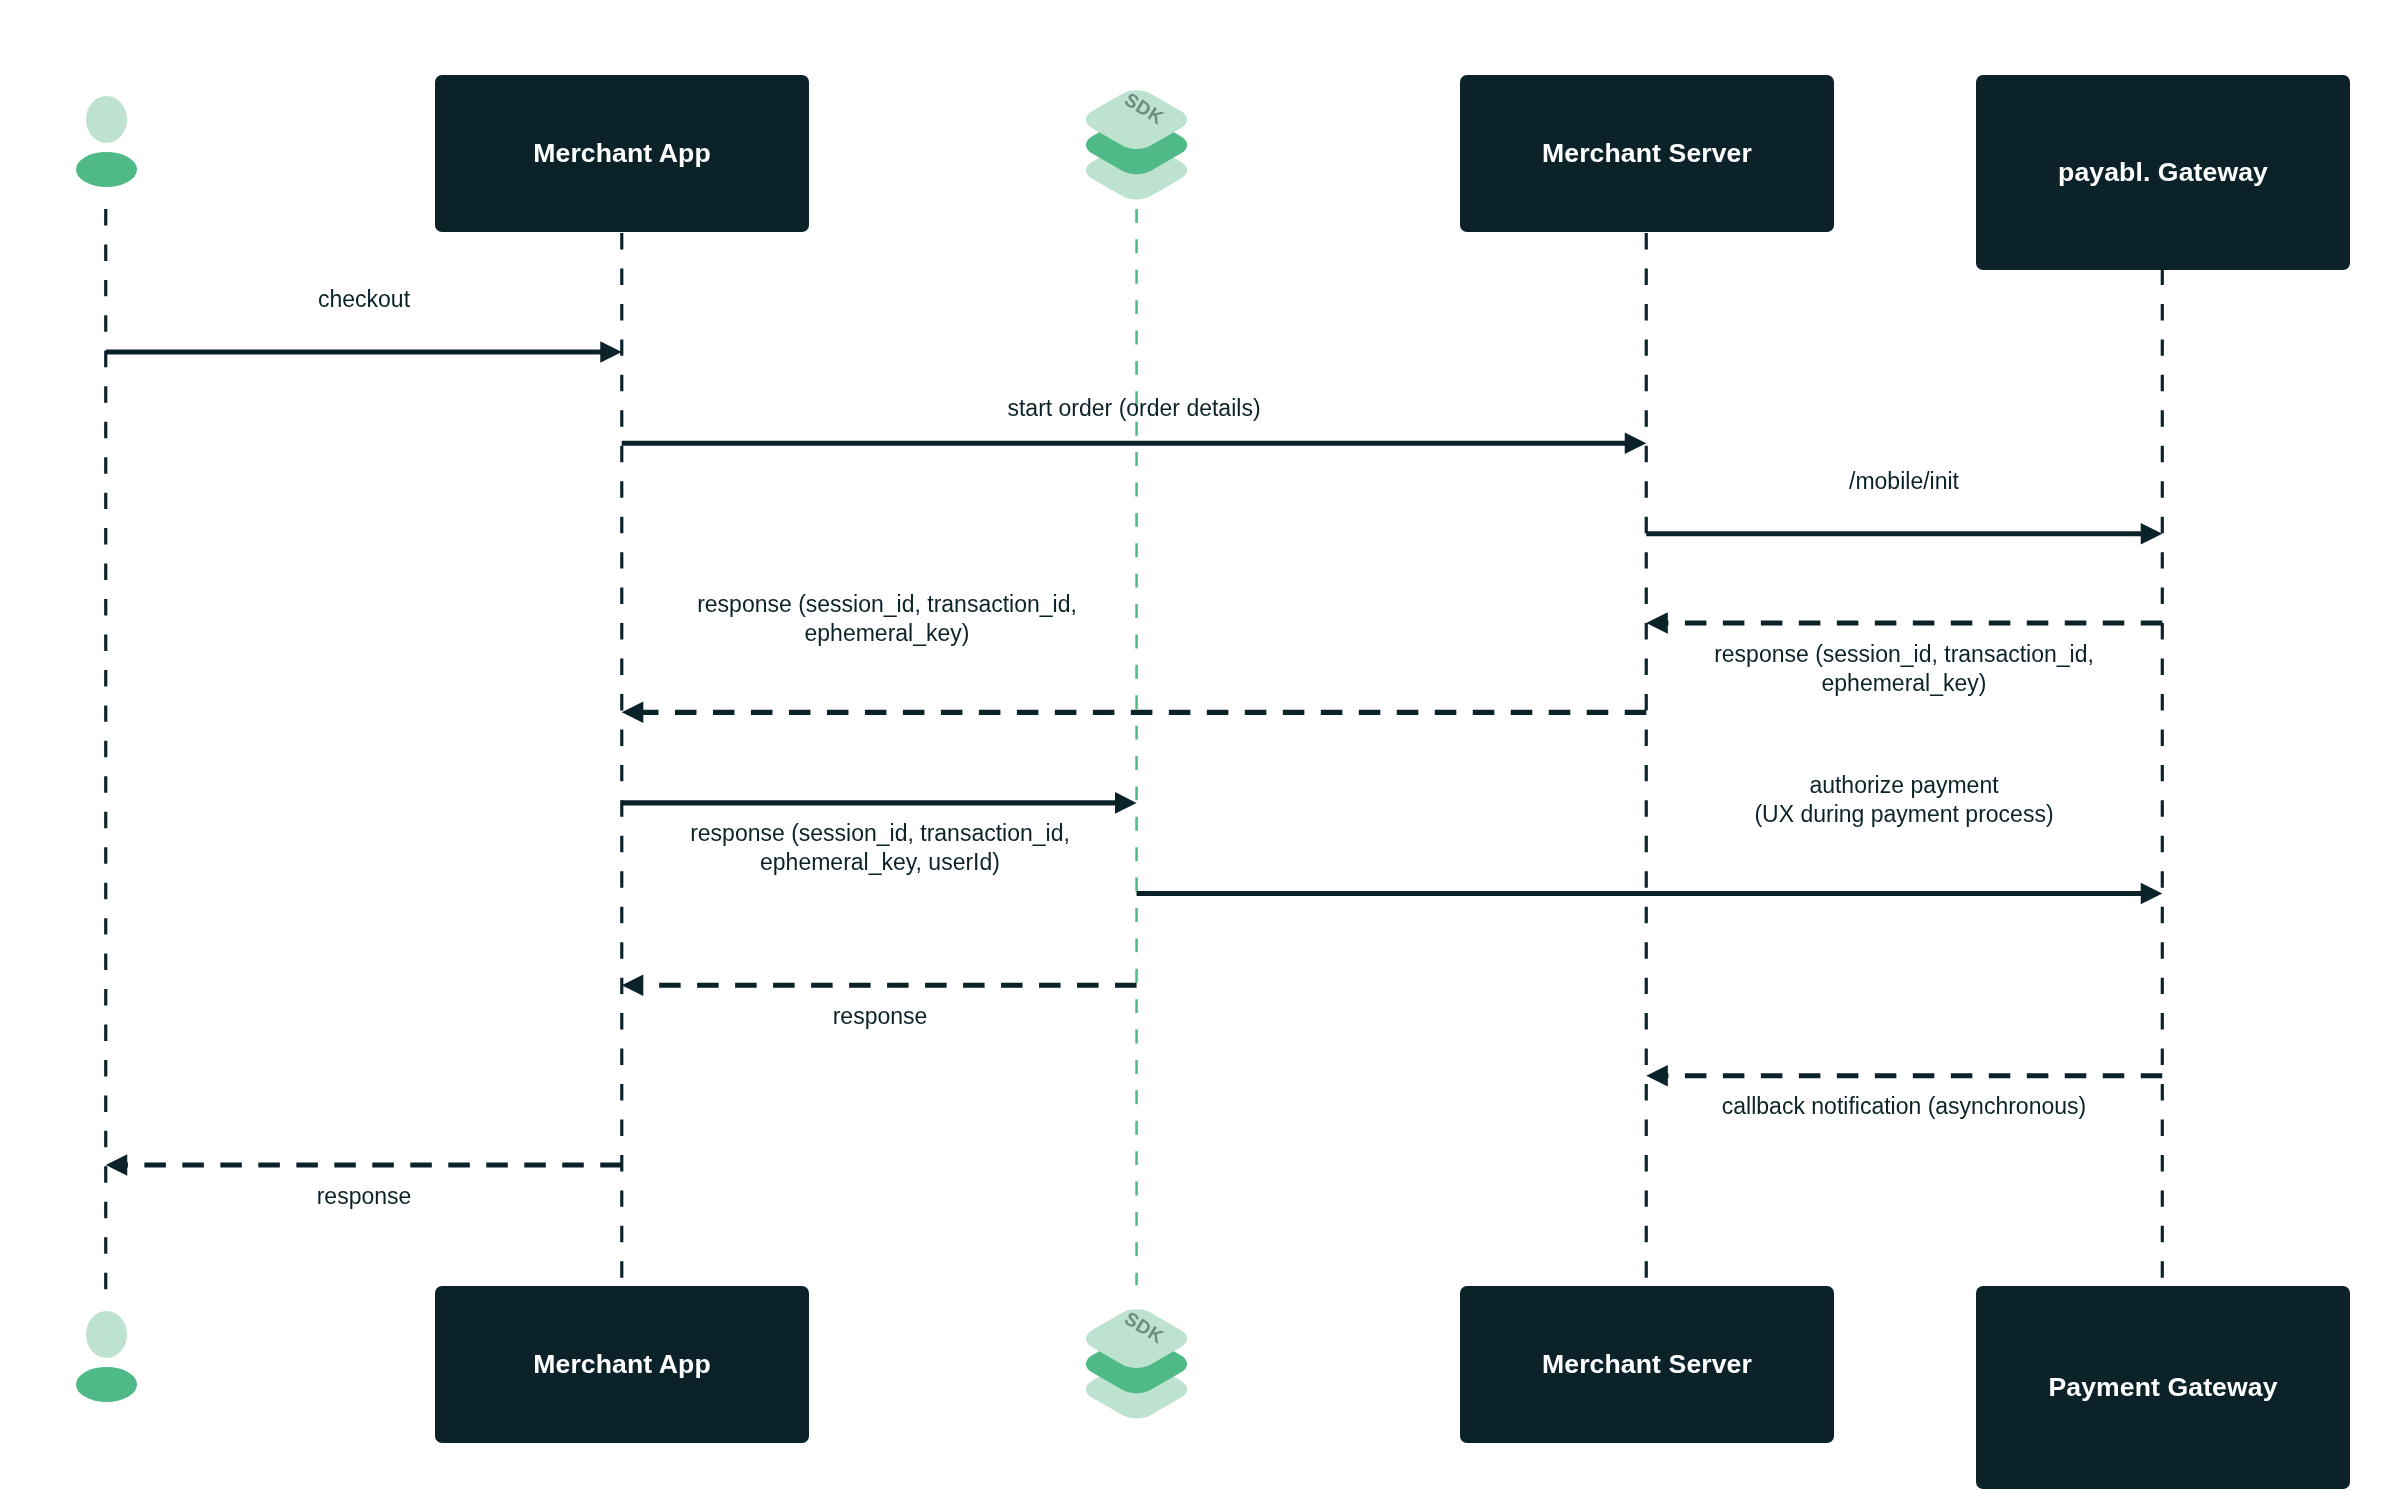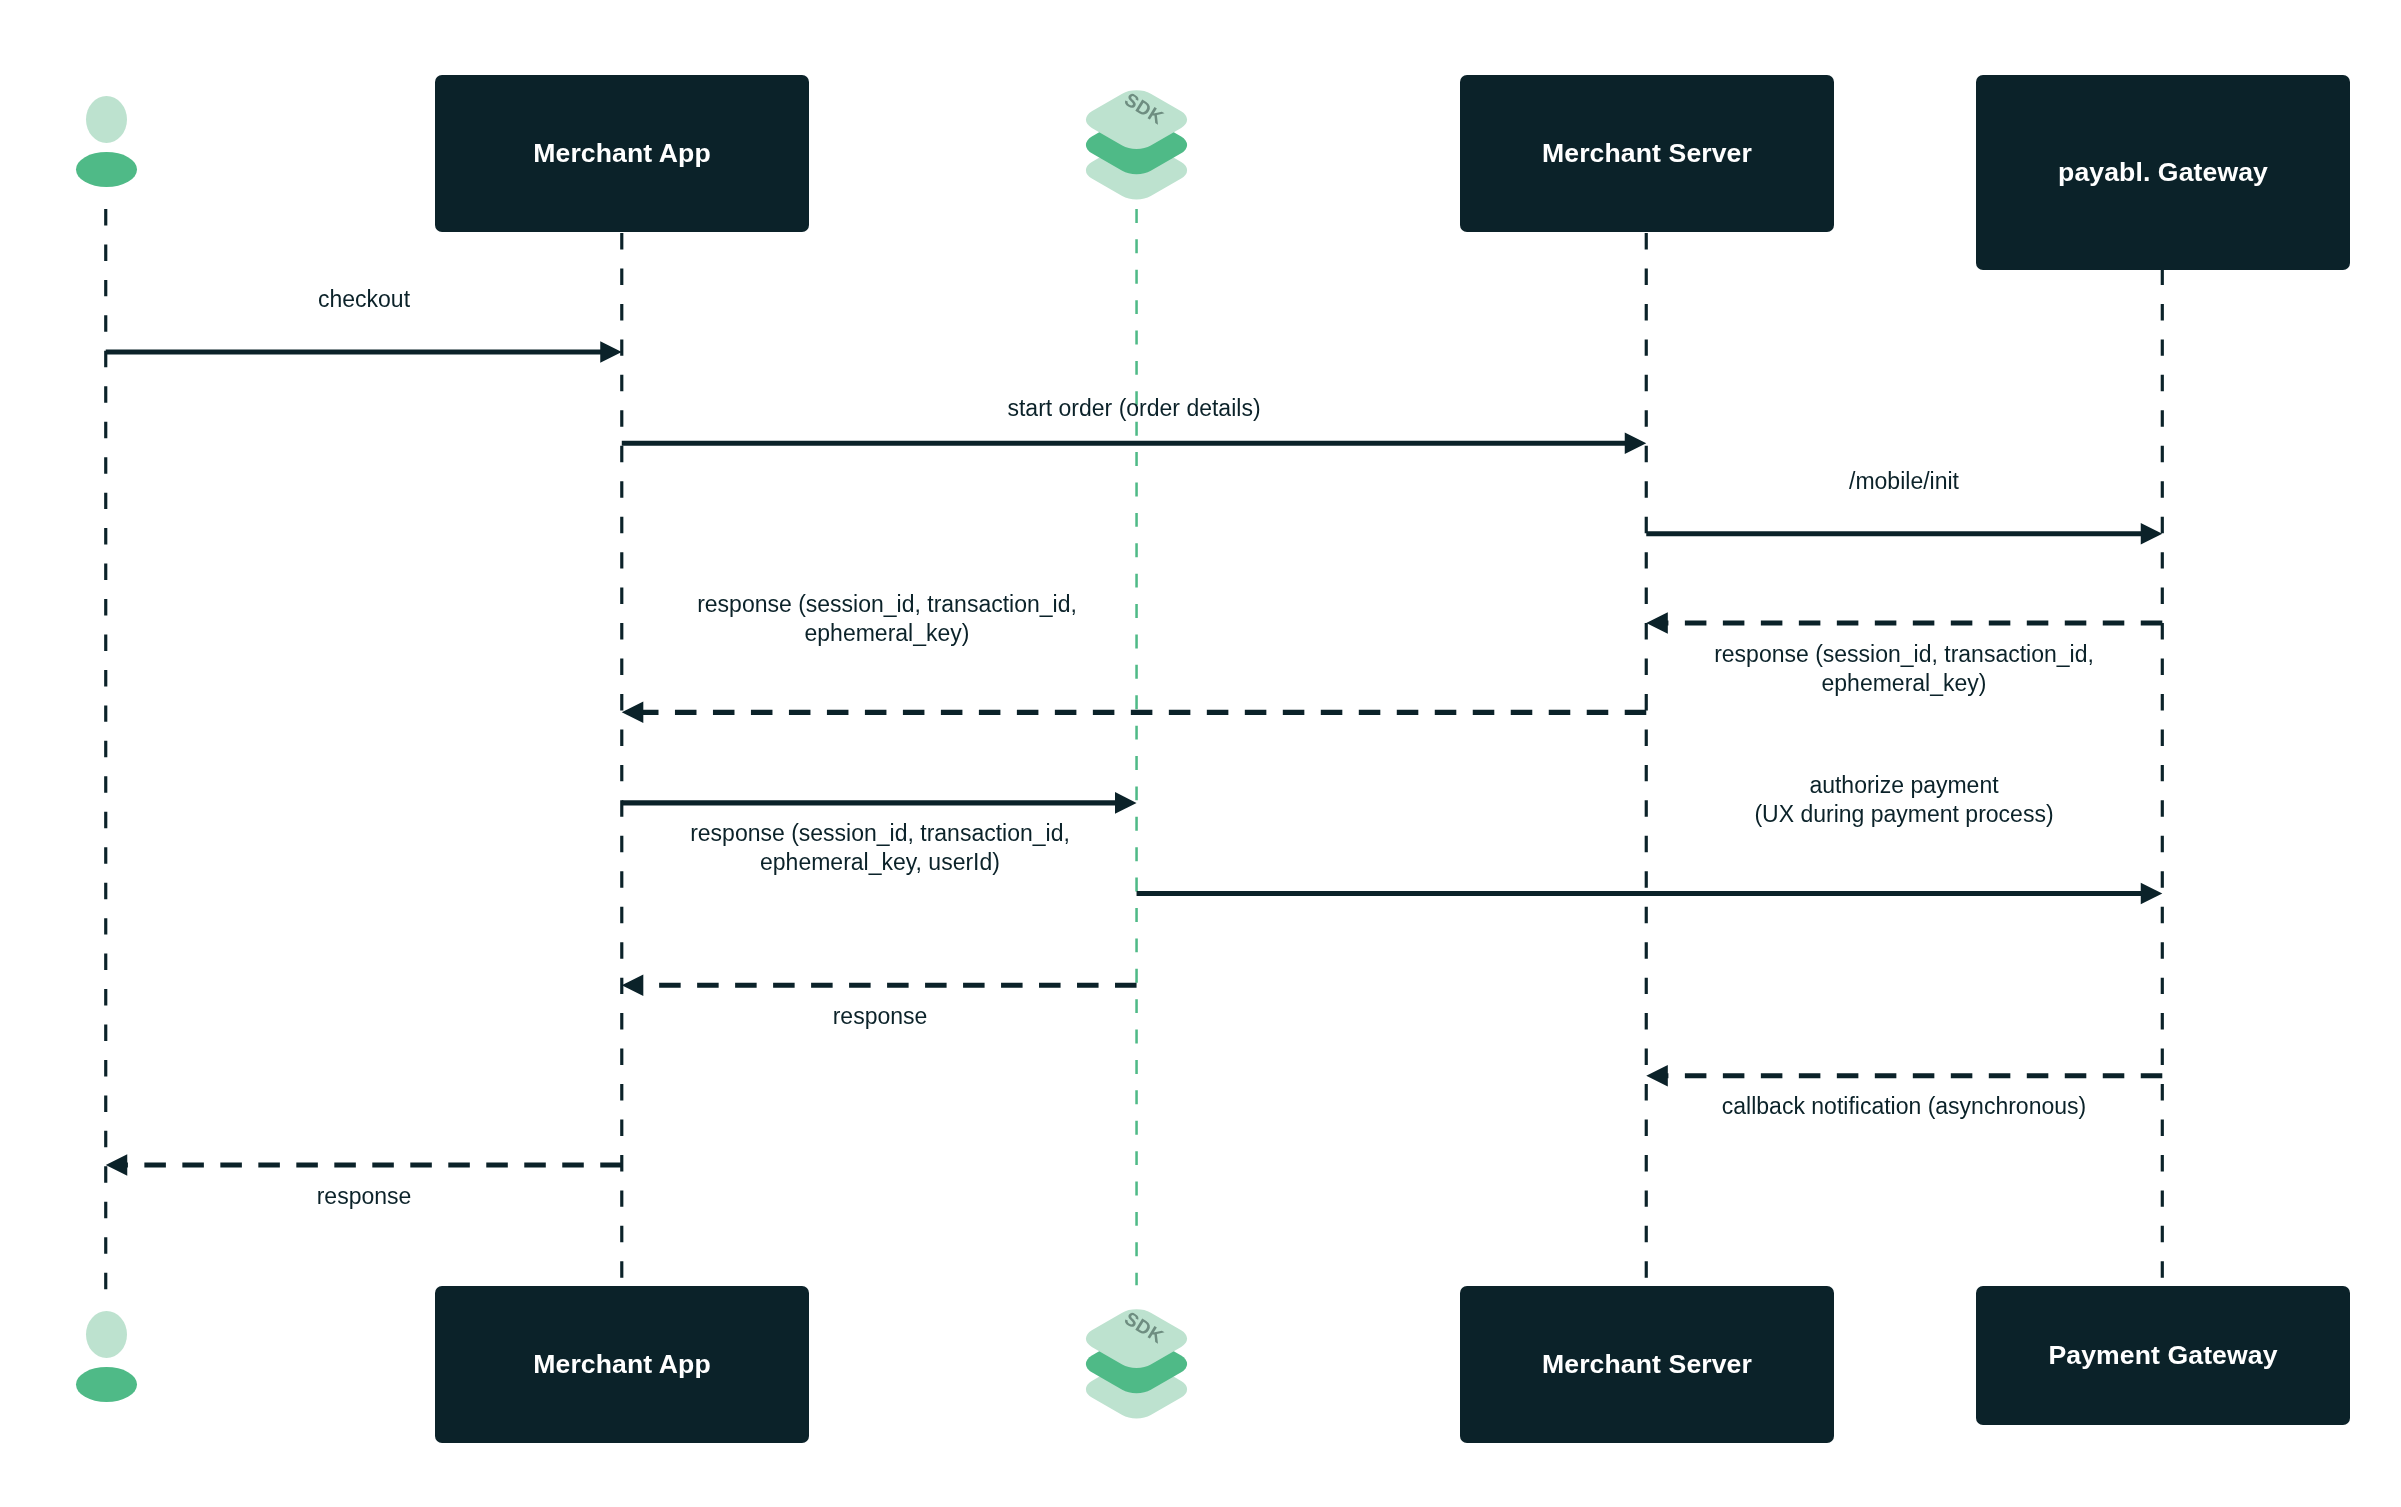--- a/index.html
+++ b/index.html
@@ -114,21 +114,21 @@
               <rect x="-66" y="-66" width="132" height="132" rx="32" ry="32" fill="#4FBA87" transform="rotate(45)"></rect>
             </g>
             <g transform="translate(110 78) scale(1 0.58)">
               <rect x="-66" y="-66" width="132" height="132" rx="32" ry="32" fill="#BDE2CF" transform="rotate(45)"></rect>
             </g>
           </g>
         </svg><div class="sdk-txt" style="left: 56px; top: 28px;">SDK</div></div>
       <div class="node-box" style="left: 1460px; top: 1286px; width: 374px; height: 157px;">
         <span>Merchant Server</span>
       </div>
-      <div class="node-box" style="left: 1976px; top: 1286px; width: 374px; height: 139px;">
+      <div class="node-box" style="left: 1976px; top: 1286px; width: 374px; height: 203px;">
         <span>Payment Gateway</span>
       </div>
     </div>
   <div class="layer" id="label-layer">
       <div class="msg-label" style="left: -206px; width: 1140px; top: 285px;">checkout</div>
       <div class="msg-label" style="left: 564px; width: 1140px; top: 394px;">start order (order details)</div>
       <div class="msg-label" style="left: 1334px; width: 1140px; top: 467px;">/mobile/init</div>
       <div class="msg-label" style="left: 1334px; width: 1140px; top: 640px;">response (session_id, transaction_id,
 ephemeral_key)</div>
       <div class="msg-label" style="left: 317px; width: 1140px; top: 590px;">response (session_id, transaction_id,

